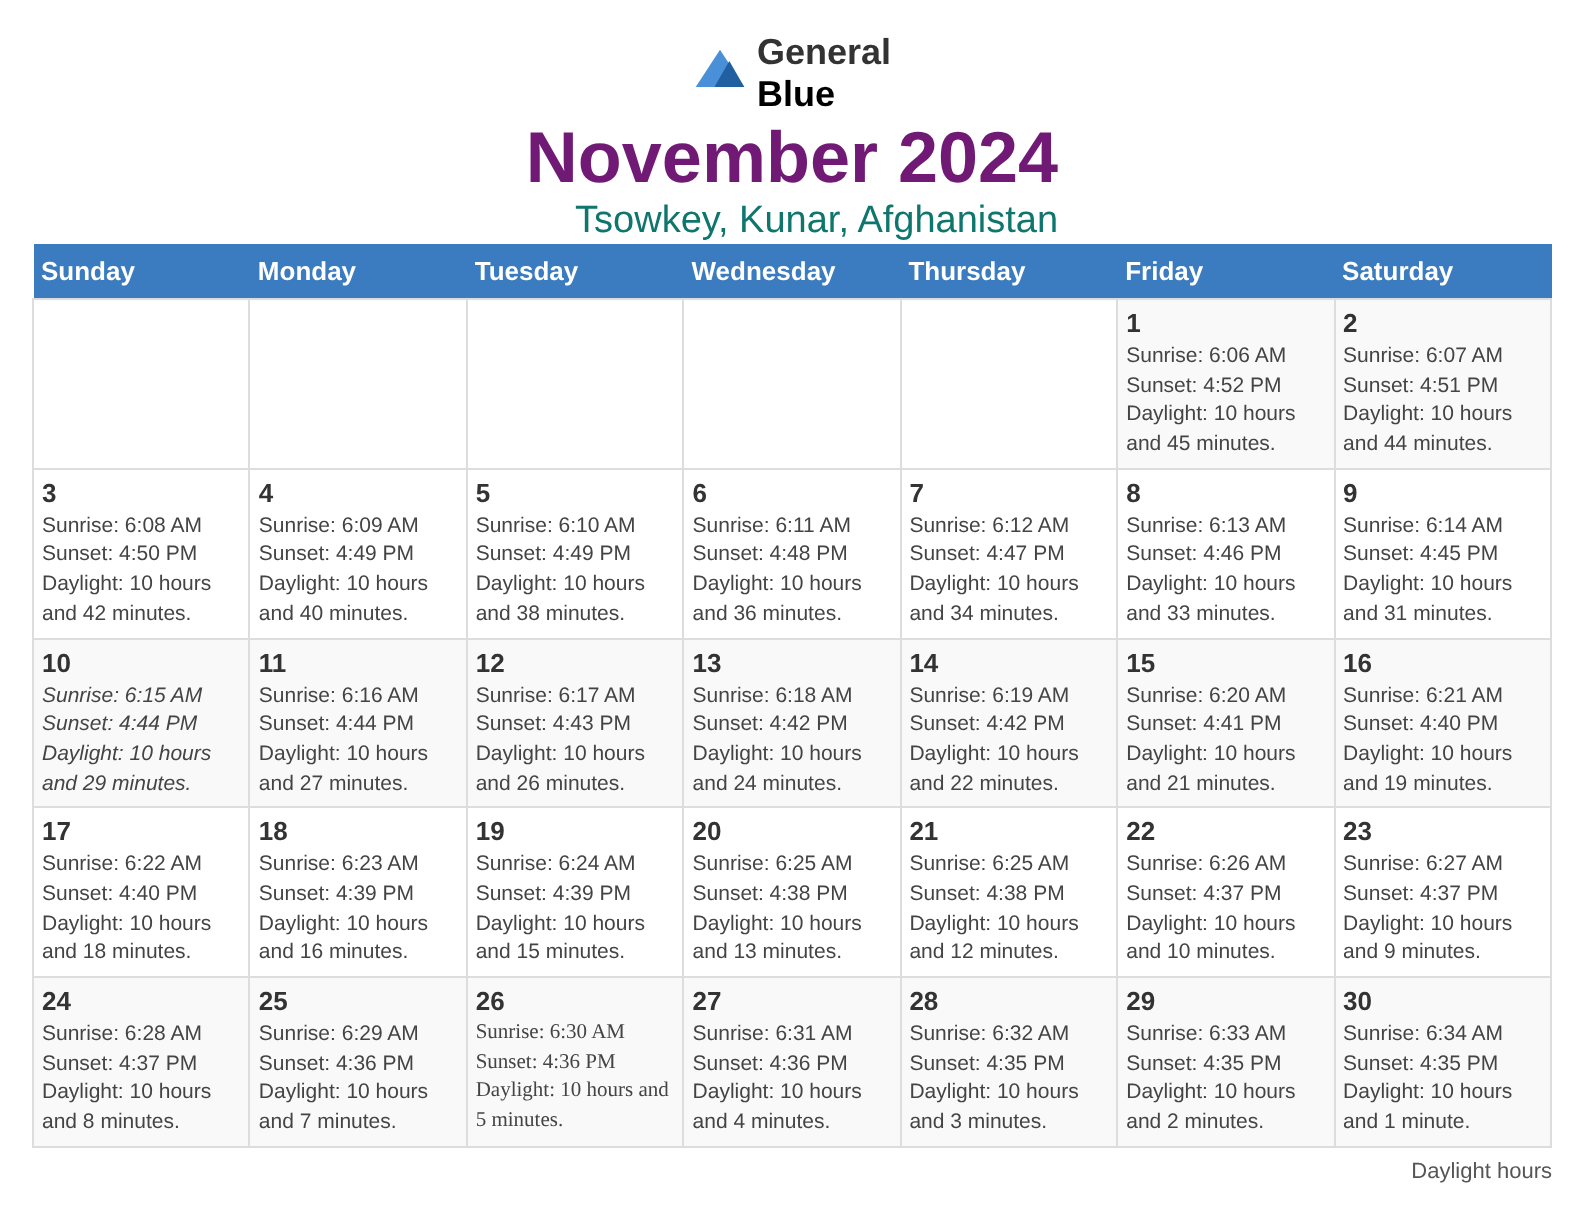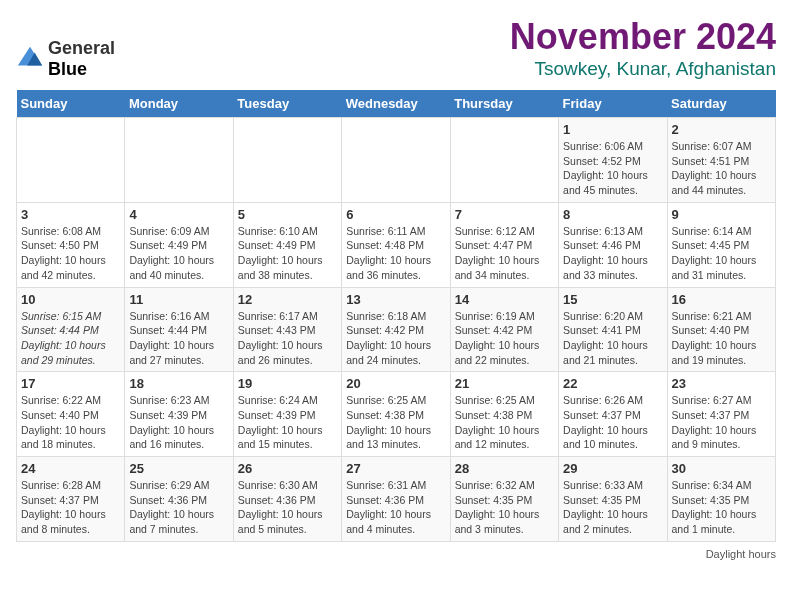--- a/index.html
+++ b/index.html
@@ -6,22 +6,22 @@
     body {
       font-family: Arial, sans-serif;
       background: #fff;
       width: 792px;
       min-height: 612px;
       padding: 16px;
     }
     .header-area {
       display: flex;
       justify-content: space-between;
-      align-items: flex-end;
-      margin-bottom: 10px;
+      align-items: center;
+      flex-direction: column;
     }
     .logo {
       display: flex;
       align-items: center;
       gap: 4px;
     }
     .logo-text-general {
       font-size: 18px;
       font-weight: bold;
       color: #333;
@@ -285,21 +285,21 @@
 Daylight: 10 hours and 8 minutes.</div>
         </td>
         <td>
           <span class="day-num">25</span>
           <div class="day-info" style="white-space: pre-line;">Sunrise: 6:29 AM
 Sunset: 4:36 PM
 Daylight: 10 hours and 7 minutes.</div>
         </td>
         <td>
           <span class="day-num">26</span>
-          <div class="day-info" style="white-space: pre-line;">Sunrise: 6:30 AM
+          <div class="day-info" style="white-space: pre-line; font-family: Liberation Serif, serif;">Sunrise: 6:30 AM
 Sunset: 4:36 PM
 Daylight: 10 hours and 5 minutes.</div>
         </td>
         <td>
           <span class="day-num">27</span>
           <div class="day-info" style="white-space: pre-line;">Sunrise: 6:31 AM
 Sunset: 4:36 PM
 Daylight: 10 hours and 4 minutes.</div>
         </td>
         <td>

